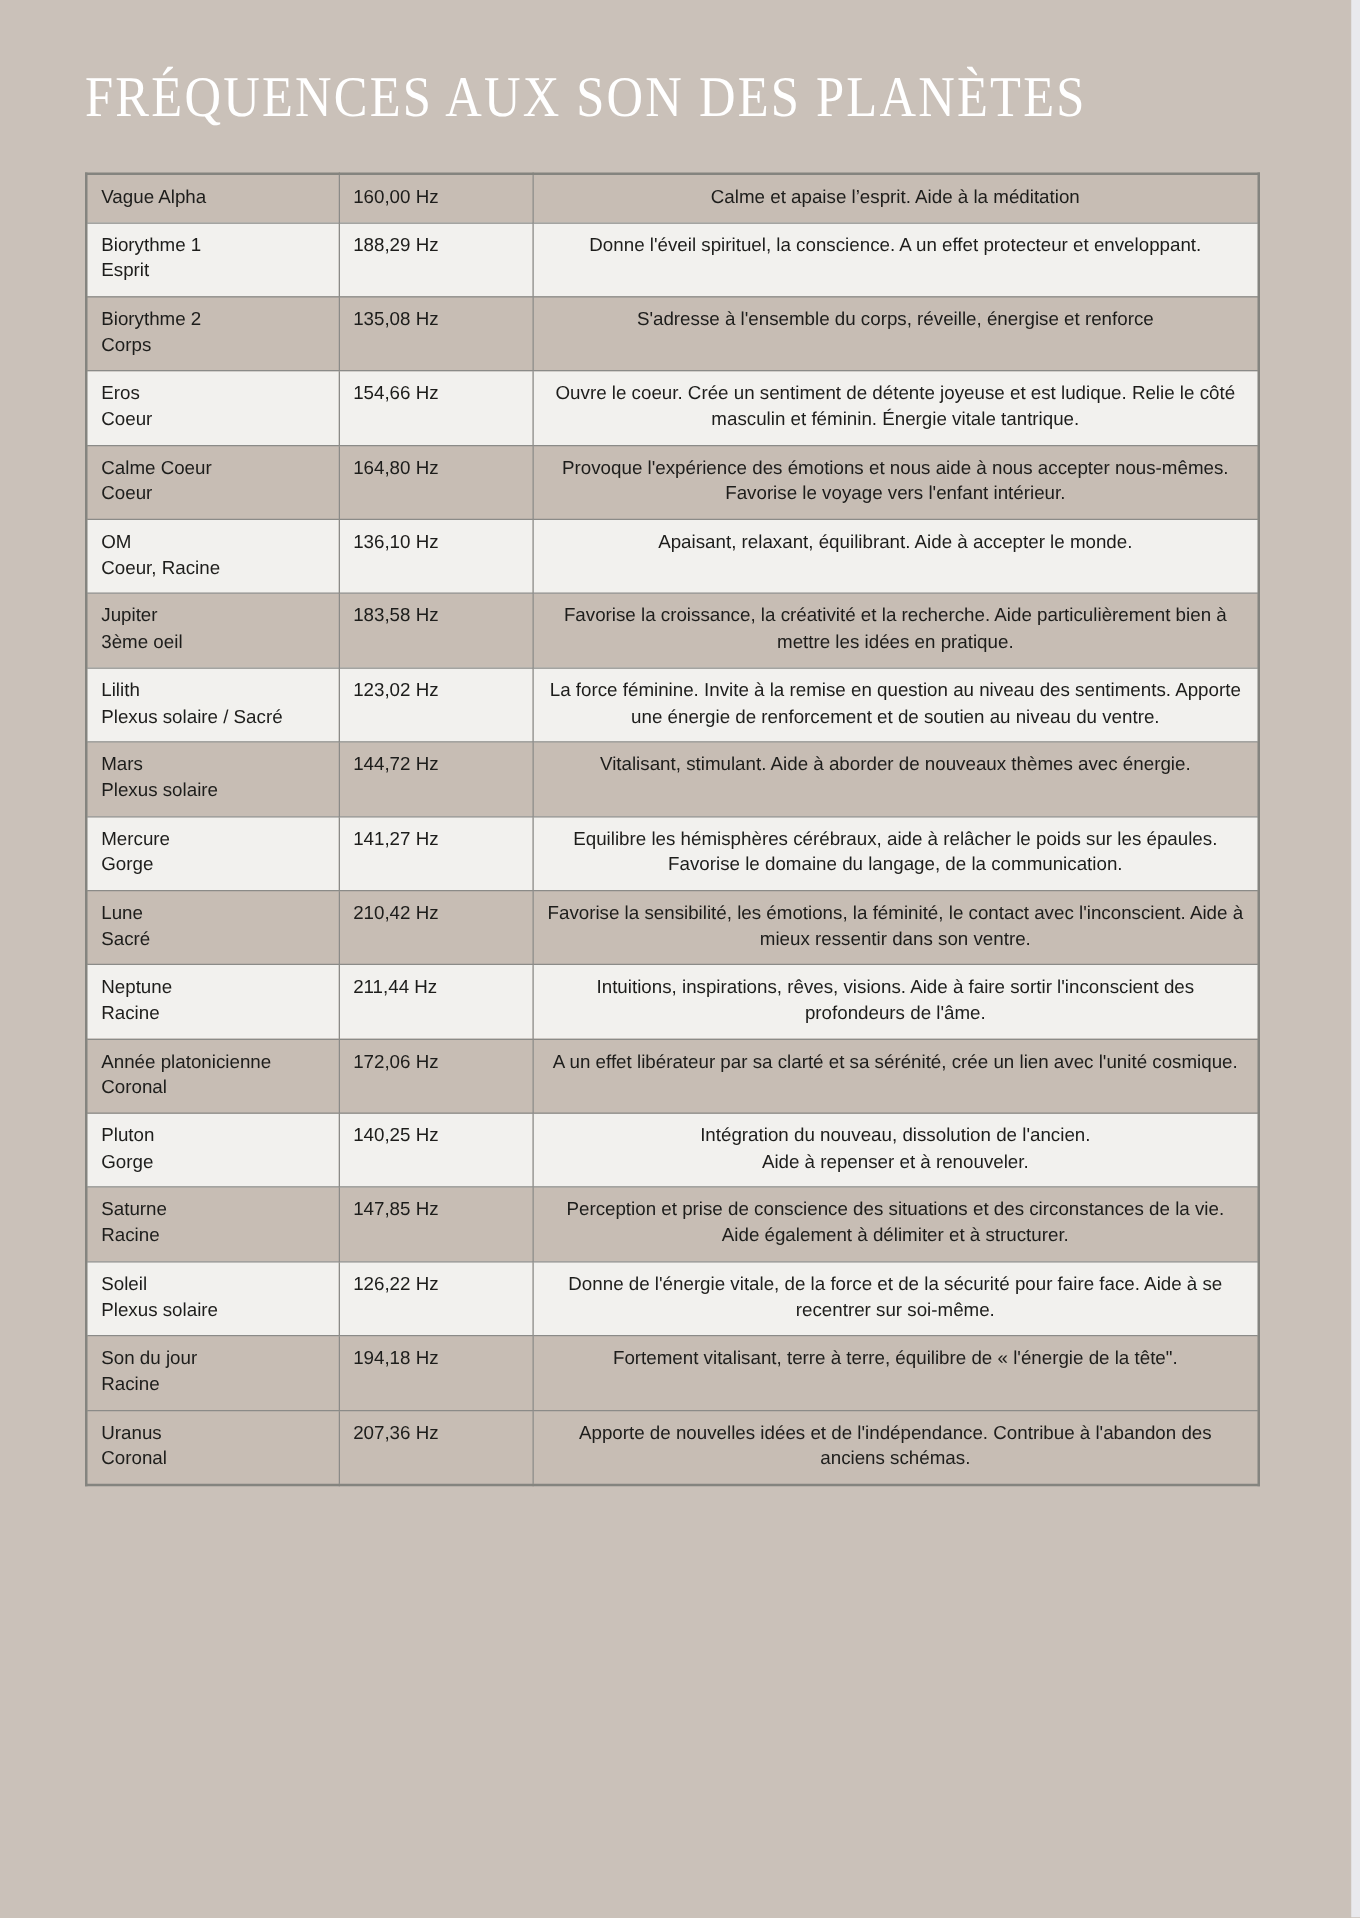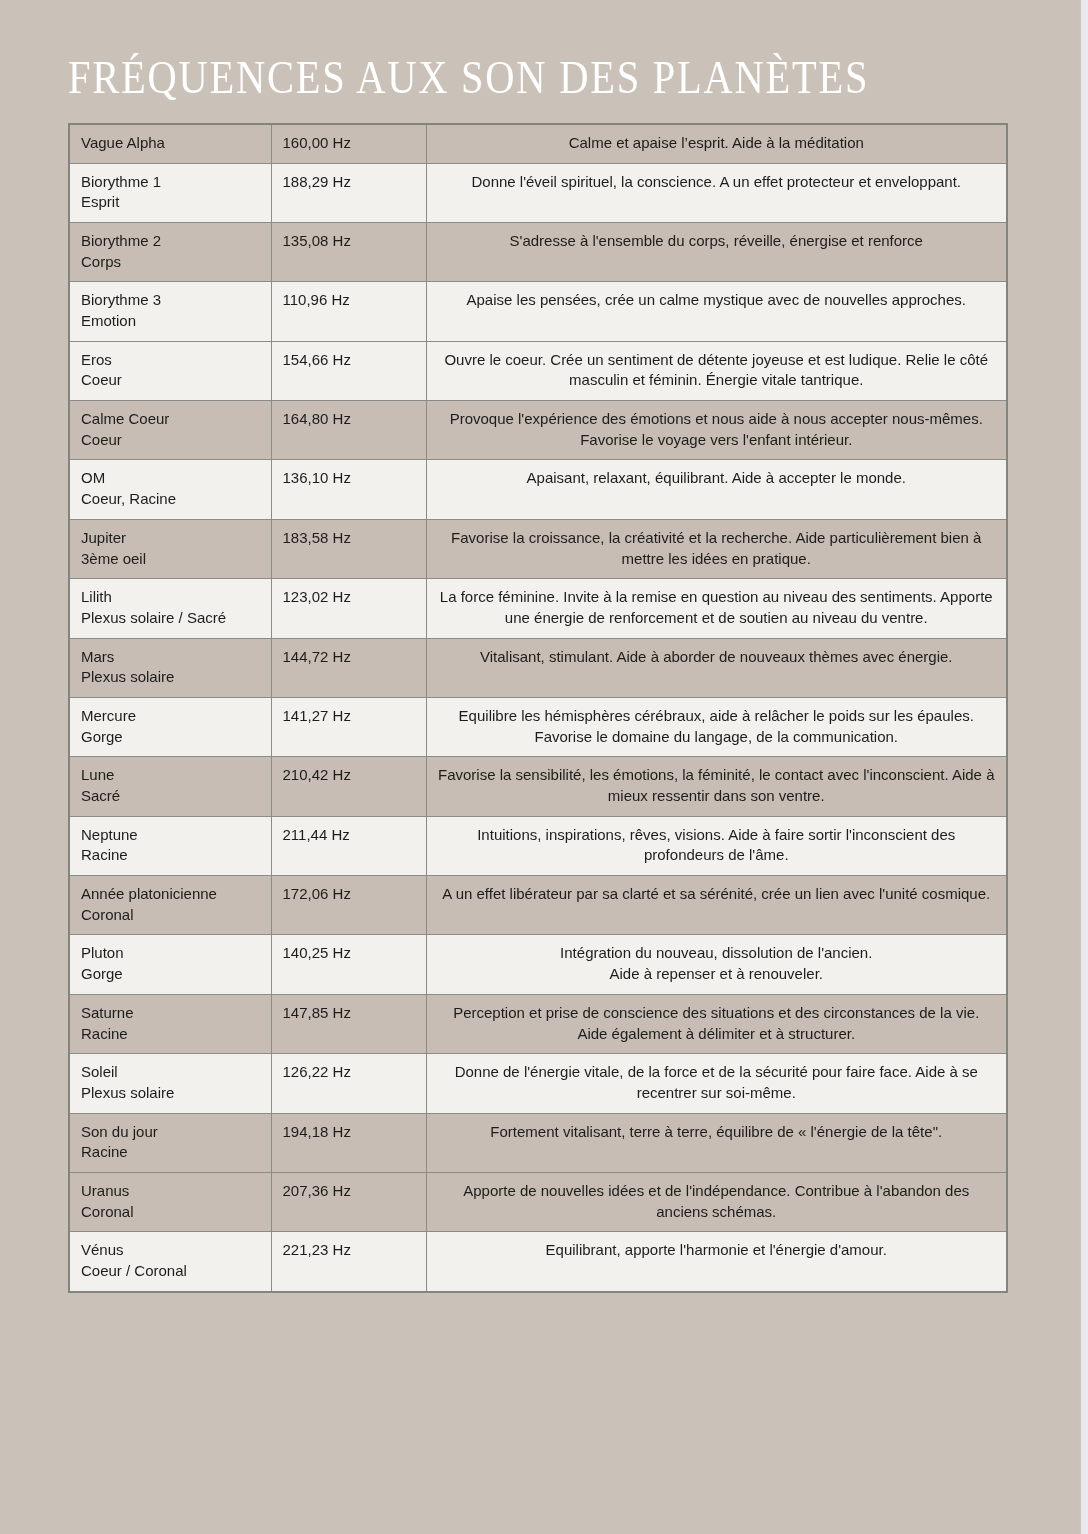--- a/index.html
+++ b/index.html
@@ -32,21 +32,21 @@
     font-family:"Liberation Serif","DejaVu Serif",serif;
     font-weight:400;
     font-size:46px;
     letter-spacing:2px;
     white-space:nowrap;
     transform:scaleX(0.88);
     transform-origin:left center;
     line-height:1.15;
   }
   table.freq-table{
-    margin-top:18px;
+    margin-top:33px;
     width:938px;
     border-collapse:collapse;
     table-layout:fixed;
     border:2px solid var(--outer-border);
   }
   col.c-name{width:202px;}
   col.c-freq{width:155px;}
   col.c-desc{width:581px;}
   td{
     border:1.6px solid var(--border);
@@ -99,28 +99,20 @@
         <tr class="dark">
     <td class="planet">
       <div>Biorythme 2</div>
       <div>Corps</div>
     </td>
     <td class="frequency">135,08 Hz</td>
     <td class="description">S'adresse à l'ensemble du corps, réveille, énergise et renforce</td>
   </tr>
         <tr class="light">
     <td class="planet">
-      <div>Biorythme 3</div>
-      <div>Emotion</div>
-    </td>
-    <td class="frequency">110,96 Hz</td>
-    <td class="description">Apaise les pensées, crée un calme mystique avec de nouvelles approches.</td>
-  </tr>
-        <tr class="light">
-    <td class="planet">
       <div>Eros</div>
       <div>Coeur</div>
     </td>
     <td class="frequency">154,66 Hz</td>
     <td class="description">Ouvre le coeur. Crée un sentiment de détente joyeuse et est ludique. Relie le côté masculin et féminin. Énergie vitale tantrique.</td>
   </tr>
         <tr class="dark">
     <td class="planet">
       <div>Calme Coeur</div>
       <div>Coeur</div>
@@ -226,25 +218,17 @@
     <td class="description">Fortement vitalisant, terre à terre, équilibre de « l'énergie de la tête".</td>
   </tr>
         <tr class="dark">
     <td class="planet">
       <div>Uranus</div>
       <div>Coronal</div>
     </td>
     <td class="frequency">207,36 Hz</td>
     <td class="description">Apporte de nouvelles idées et de l'indépendance. Contribue à l'abandon des anciens schémas.</td>
   </tr>
-        <tr class="light">
-    <td class="planet">
-      <div>Vénus</div>
-      <div>Coeur / Coronal</div>
-    </td>
-    <td class="frequency">221,23 Hz</td>
-    <td class="description">Equilibrant, apporte l'harmonie et l'énergie d'amour.</td>
-  </tr>
       </tbody>
   </table>
 </div>
 
 <div class="scrollbar-track"></div>
 
 </body></html>

